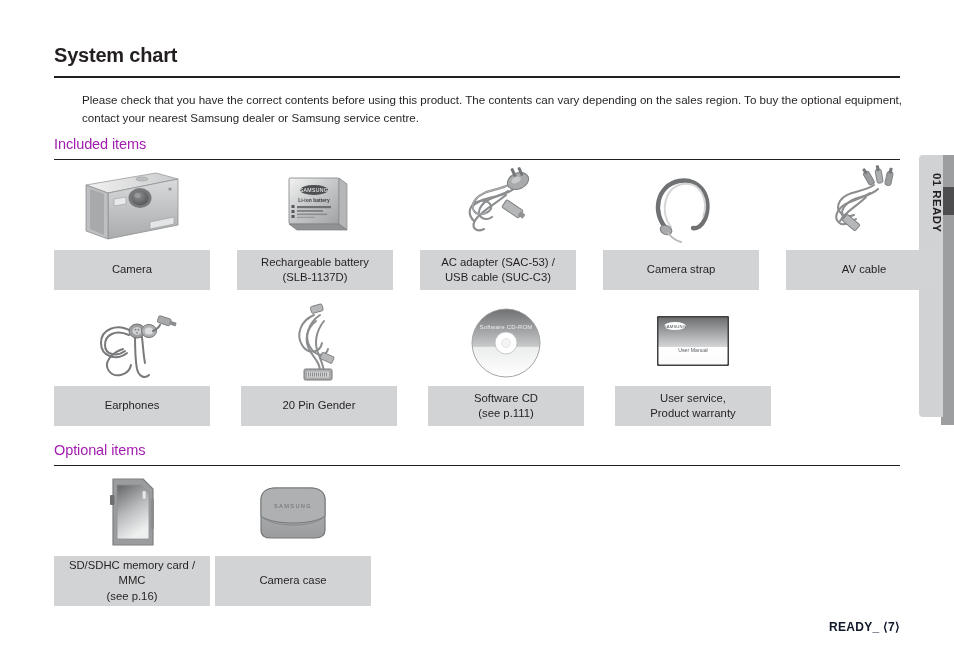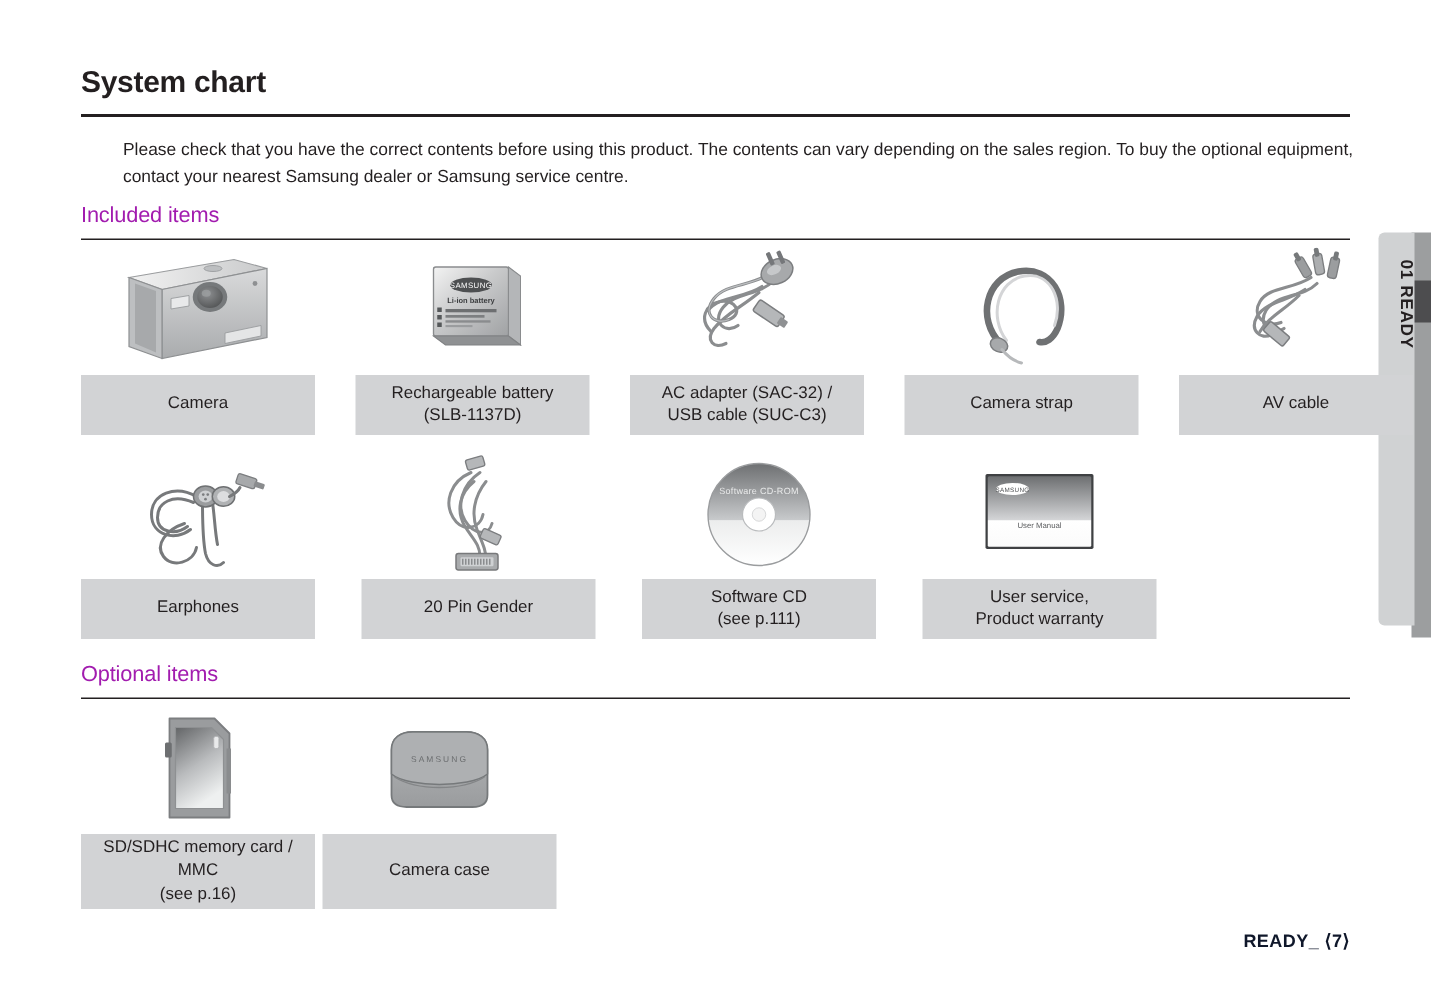--- a/index.html
+++ b/index.html
@@ -226,21 +226,21 @@
             <ellipse cx="66" cy="15" rx="5" ry="3" transform="rotate(-24 66 15)" fill="#c6c8ca"></ellipse>
           </g>
 
           <g transform="rotate(34 60 44)">
             <rect x="52" y="38" width="20" height="9" rx="1.6" fill="#b5b7b9" stroke="#7c7e80" stroke-width="1"></rect>
             <rect x="70" y="40" width="6" height="5" rx="0.8" fill="#8f9193"></rect>
           </g>
         </svg>
       </div>
       <div class="caption cap-h1">
-        <span>AC adapter (SAC-32) /</span>
+        <span>AC adapter (SAC-53) /</span>
         <span>USB cable (SUC-C3)</span>
       </div>
     </div>
 
     <div class="cell" style="width:156px;">
       <div class="art">
         <svg width="96" height="80" viewBox="0 0 96 80">
           <path d="M34,62 C18,46 24,18 46,14 C68,10 80,32 72,52 C69,59 64,62 60,61" fill="none" stroke="#6f7173" stroke-width="4.4" stroke-linecap="round"></path>
           <path d="M38,60 C26,44 32,20 50,17 C68,14 76,34 70,50" fill="none" stroke="#d4d5d7" stroke-width="2" stroke-linecap="round"></path>
 

